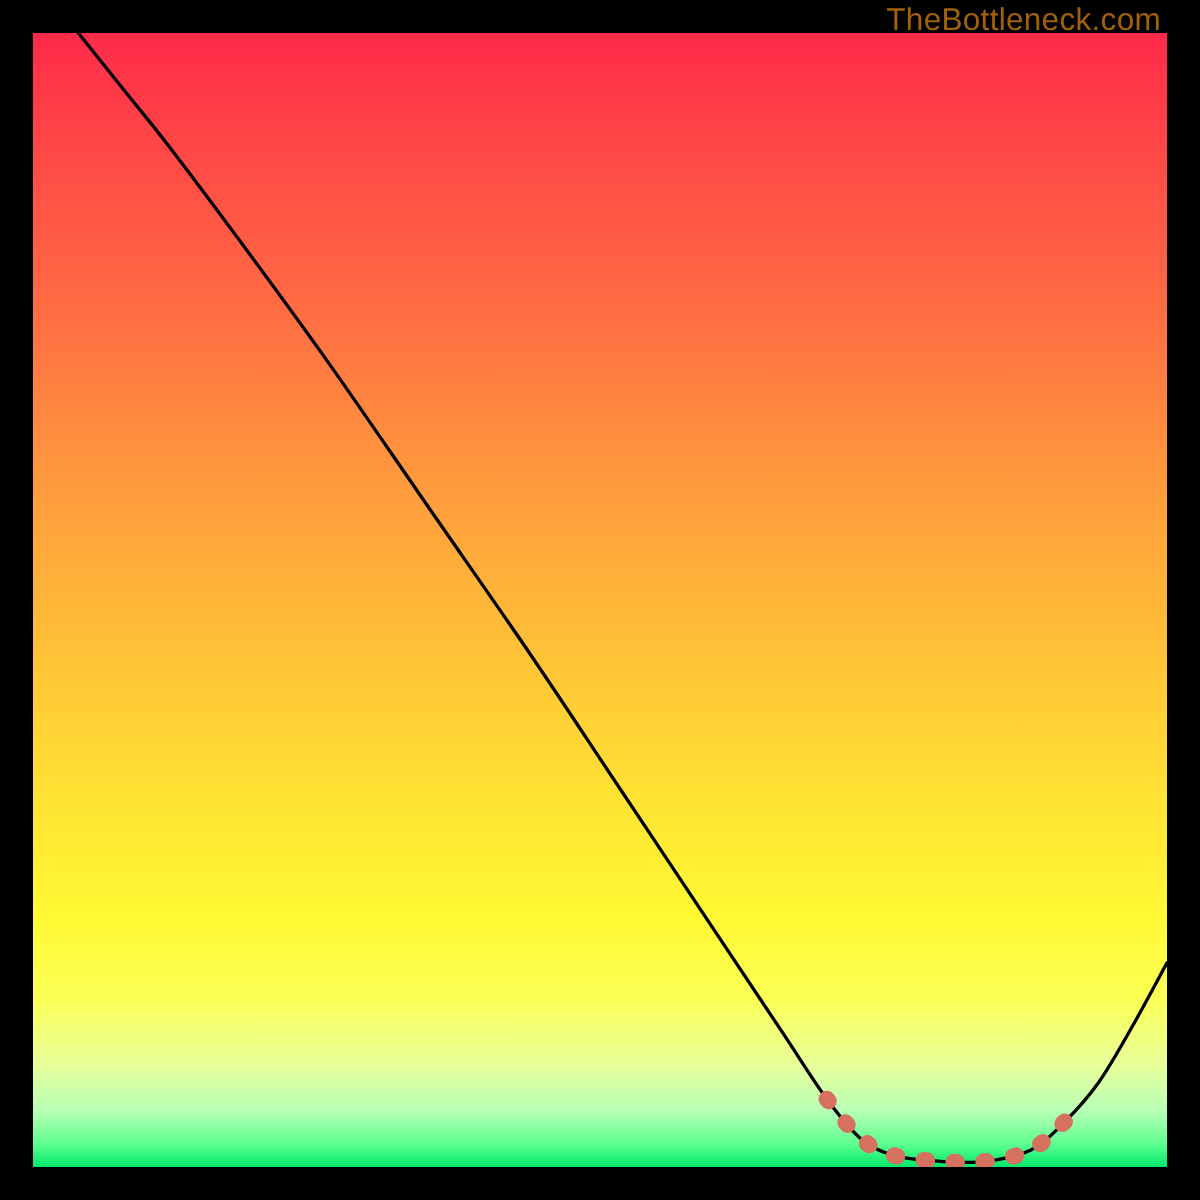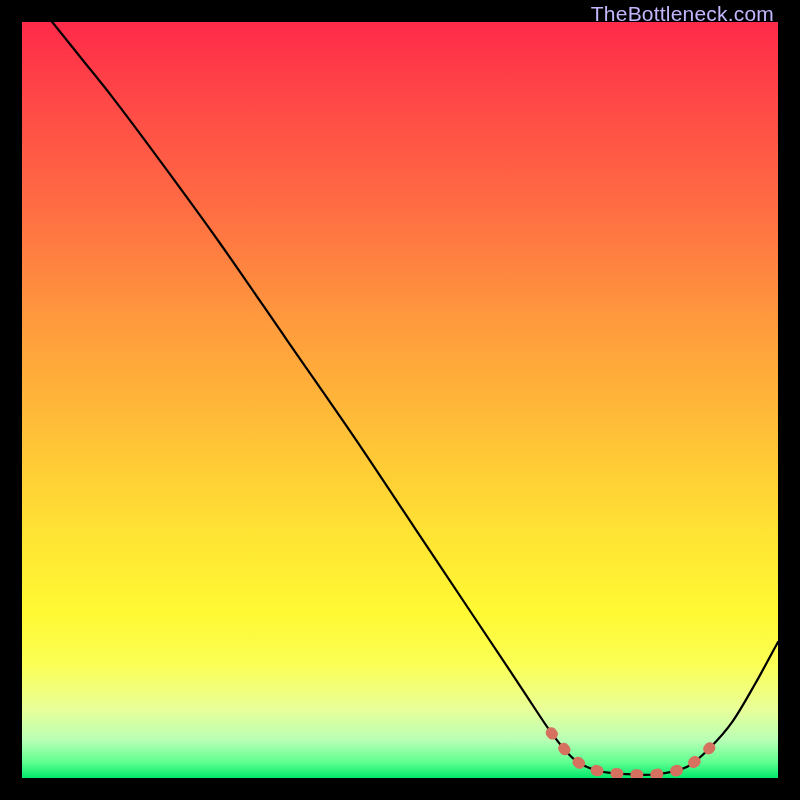--- a/index.html
+++ b/index.html
@@ -36,21 +36,21 @@
       #b8ffb5 95%,
       #5dff8f 98%,
       #00e86b 100%
     );
     overflow: hidden;
   }
   .attribution {
     position: absolute;
     top: 2px;
     right: 26px;
-    color: #c4b5fd;
+    color: #a16207;
     font-family: Arial, Helvetica, sans-serif;
     font-size: 21px;
     font-weight: 400;
     letter-spacing: 0.2px;
   }
   svg {
     position: absolute;
     left: 0;
     top: 0;
   }

